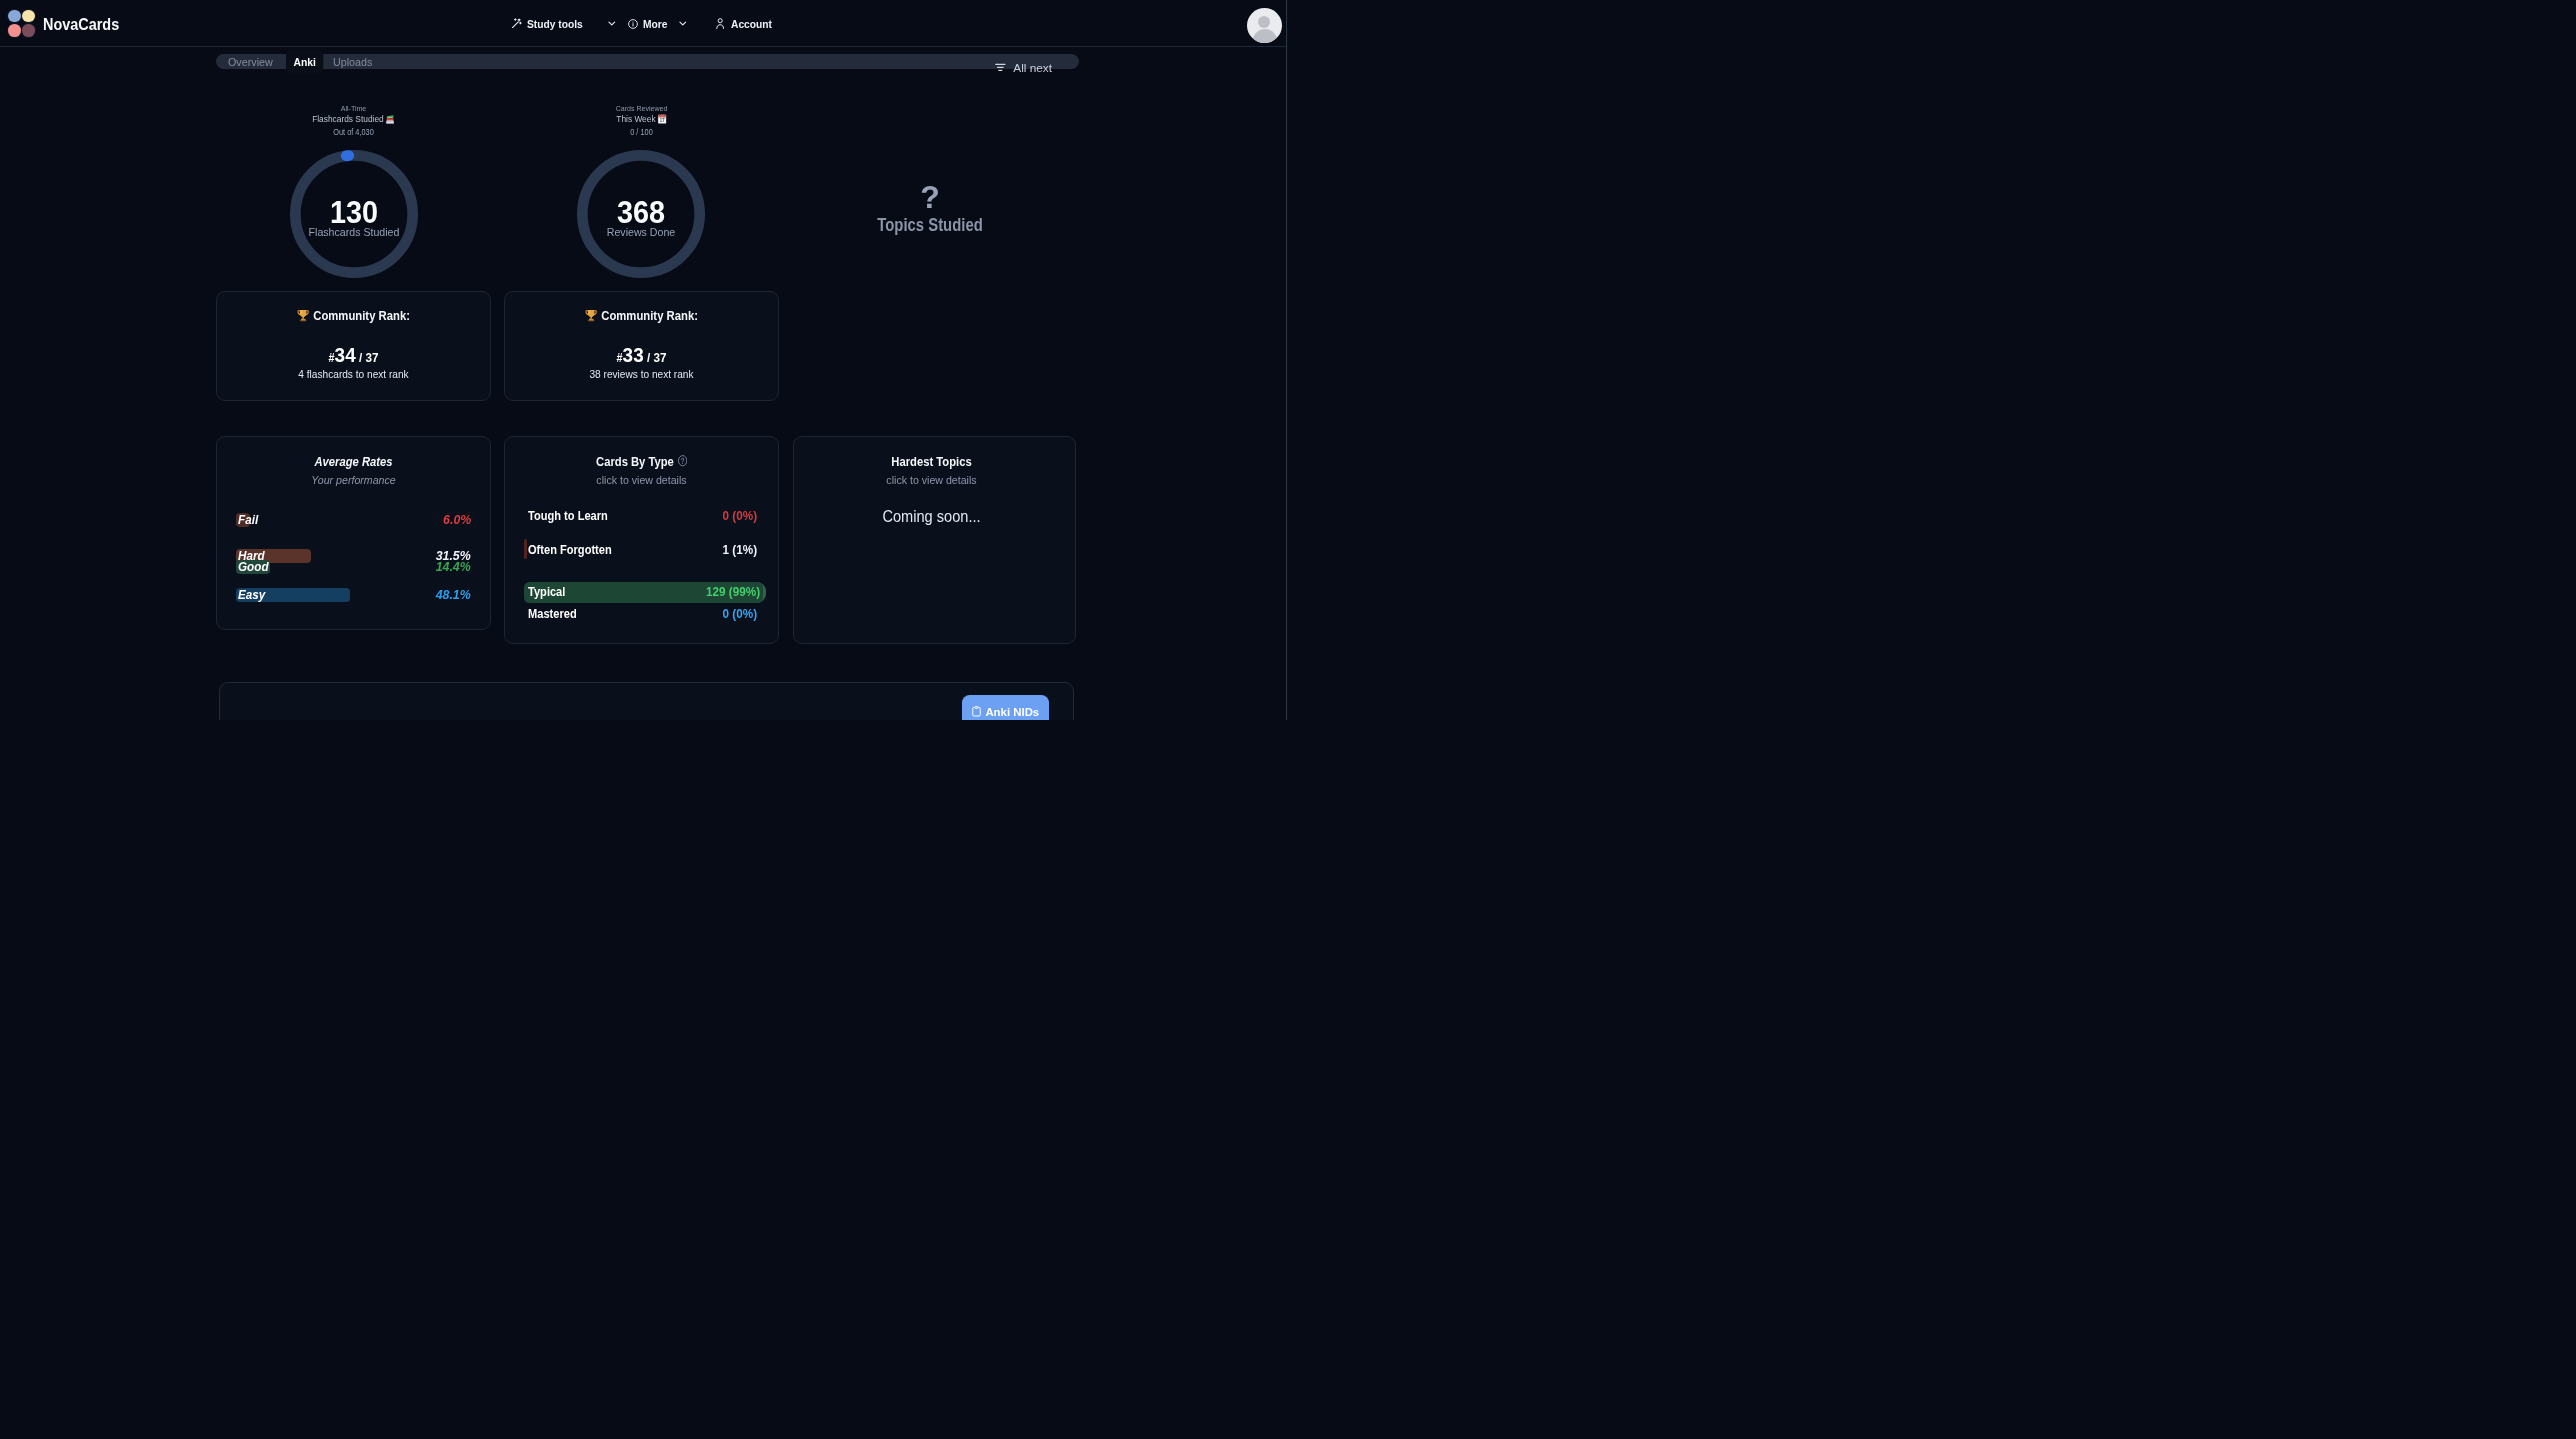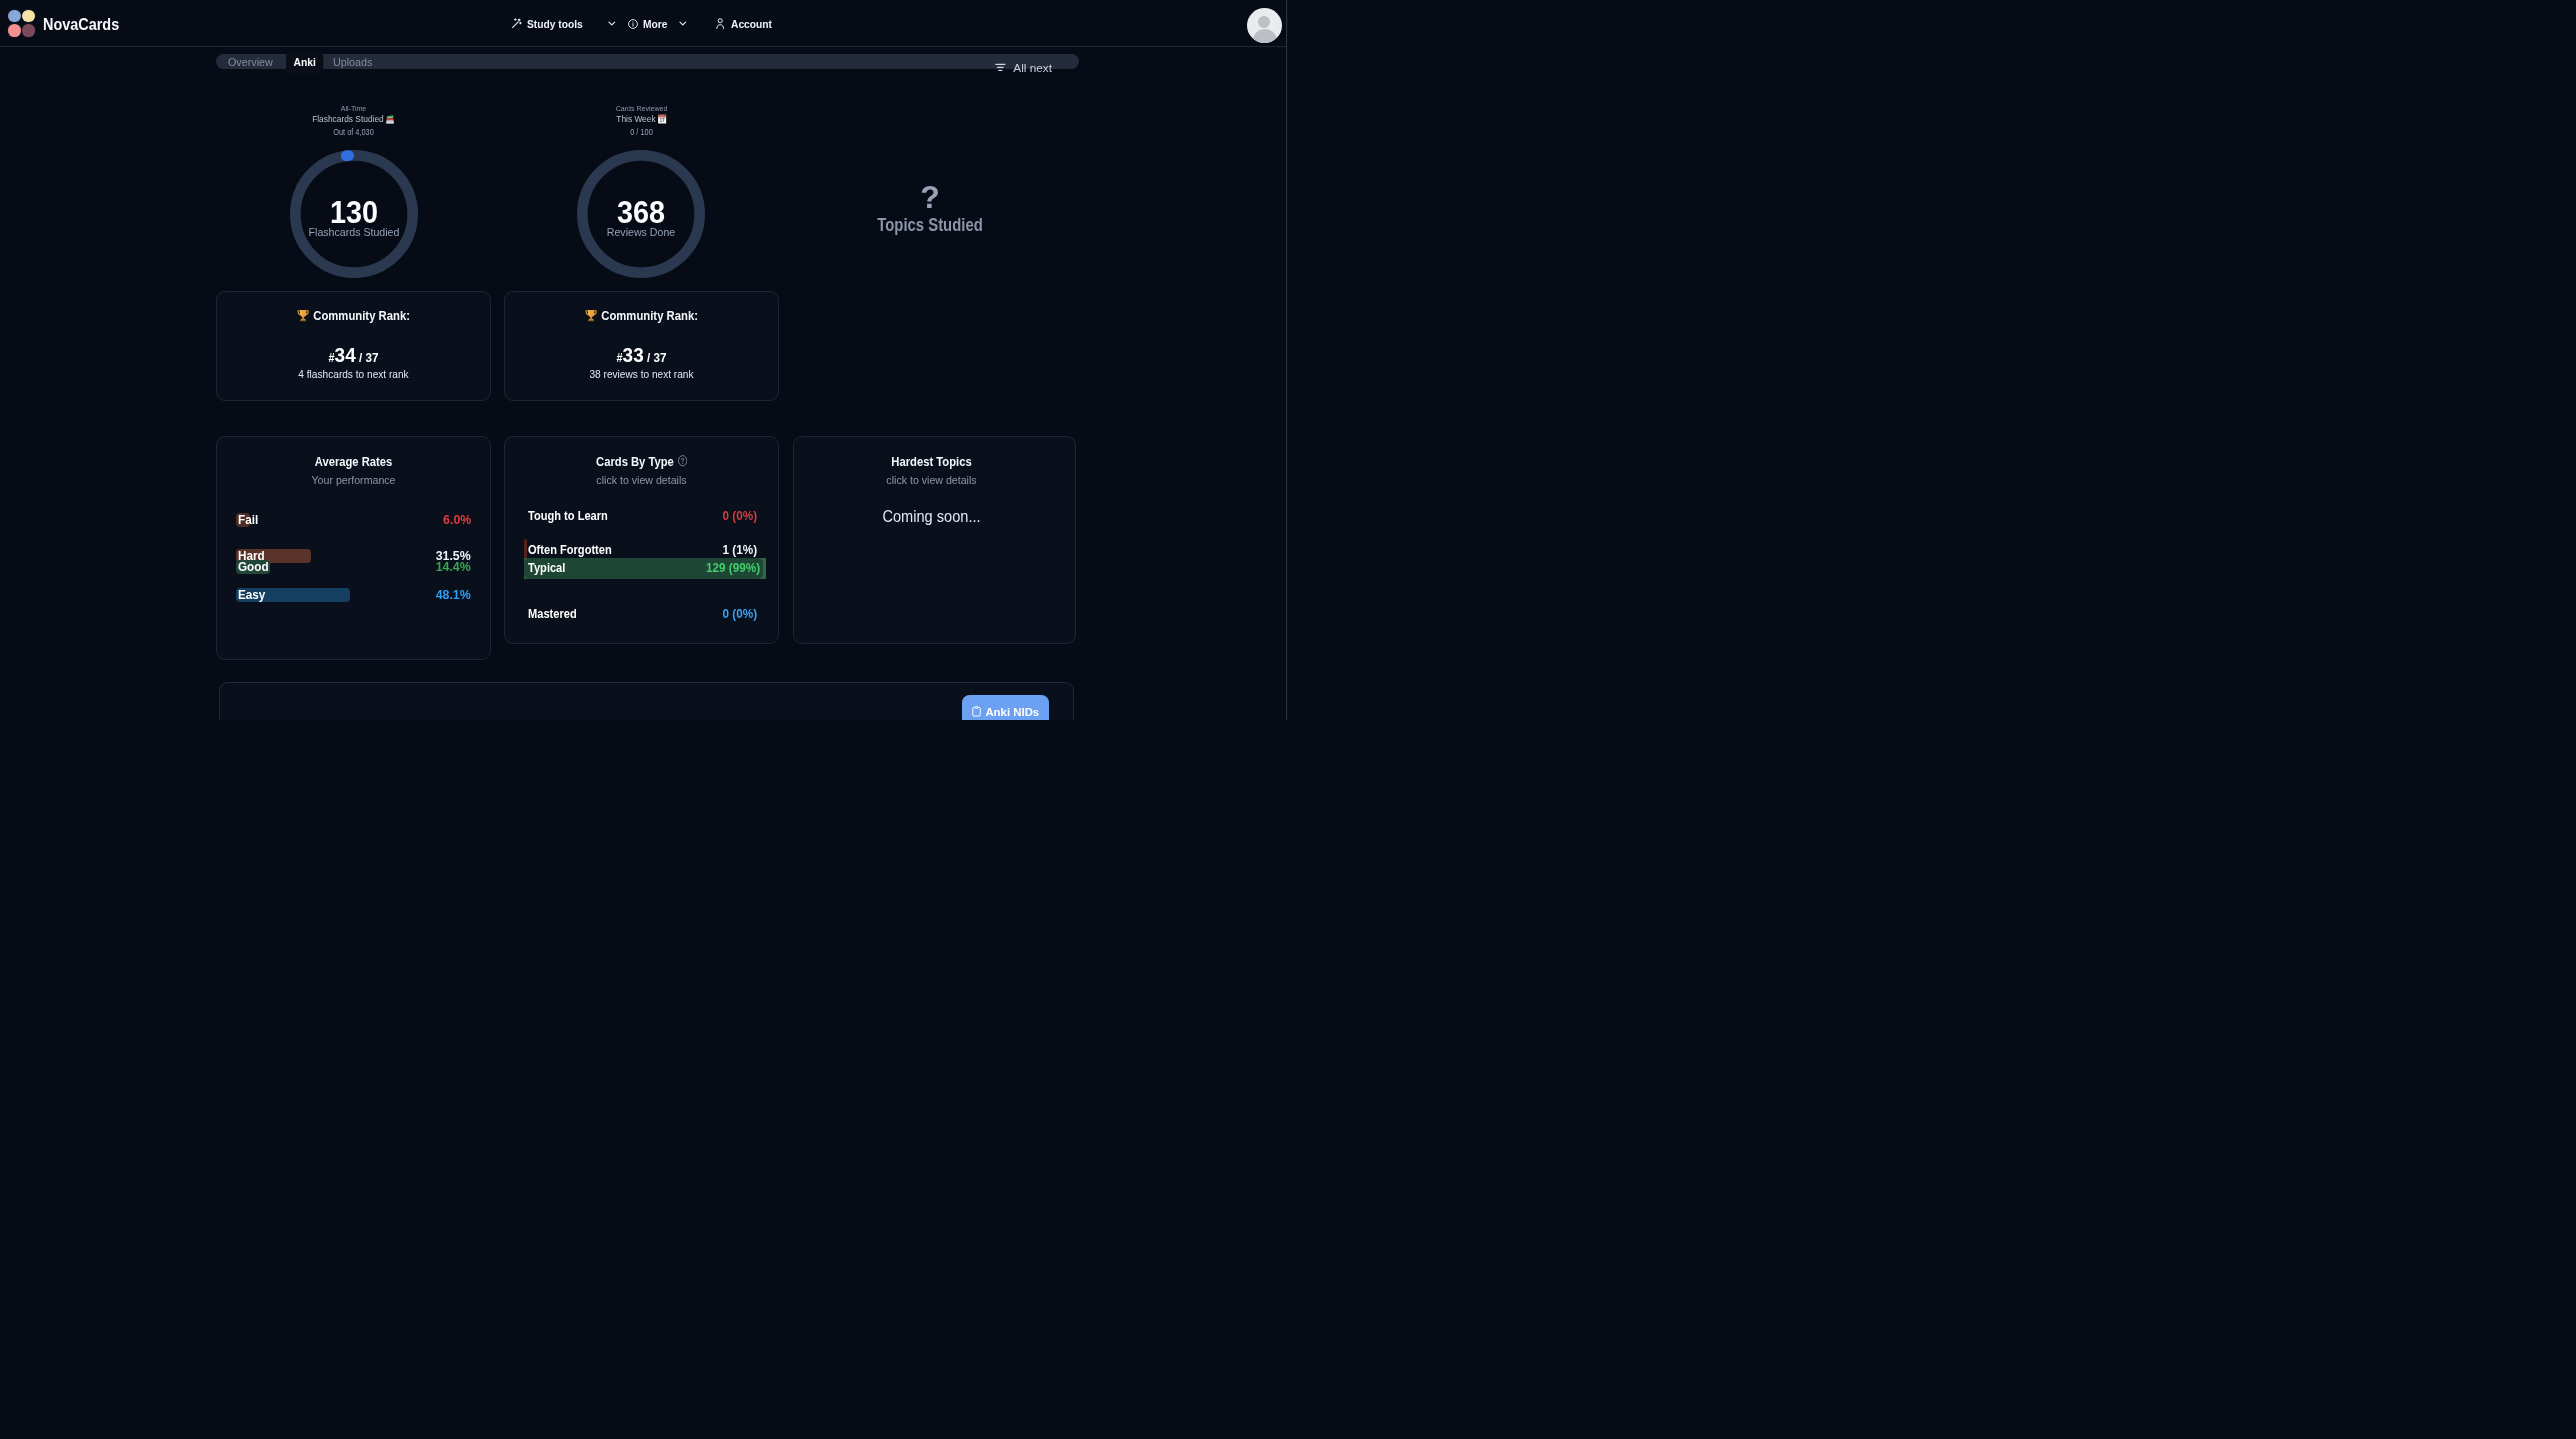--- a/index.html
+++ b/index.html
@@ -226,21 +226,21 @@
       <rect x="5.8" y="14" width="7.4" height="1.6" rx="0.5" fill="#c98a2e"></rect>
       <rect x="4.8" y="15.6" width="9.4" height="1.9" rx="0.6" fill="#8a5d22"></rect>
       <path d="M6.5 4 v3.5" stroke="#f6d38a" stroke-width="1.3" stroke-linecap="round"></path>
     </svg>
         <span>Community Rank:</span>
       </div>
     <div class="rank-num"><span class="hash">#</span><span class="n">33</span><span class="d"> / 37</span></div>
     <div class="rank-sub">38 reviews to next rank</div>
   </div>
 
-  <div class="card" style="left:216px; top:436px; width:275px; height:224px;">
+  <div class="card" style="left:216px; top:436px; width:275px; height:194px;font-style:italic;">
     <div class="card-title">Average Rates</div>
     <div class="card-sub">Your performance</div>
     <div class="ar-row" style="top:76px;">
       <div class="ar-bar" style="width:14.2px; background:#502c26;"></div>
       <div class="ar-label">Fail</div>
       <div class="ar-val" style="color:#dd3c3c;">6.0%</div>
     </div>
     <div class="ar-row" style="top:96px;margin-top:16px;">
       <div class="ar-bar" style="width:75px; background:#5a332b;"></div>
       <div class="ar-label">Hard</div>
@@ -266,21 +266,21 @@
         <path d="M5.8 5.8 a1.7 1.7 0 1 1 2.4 1.6 c-0.5 0.25 -0.7 0.55 -0.7 1.1" stroke-linecap="round"></path>
         <circle cx="7.5" cy="10.8" r="0.8" fill="#8d97a9" stroke="none"></circle>
       </svg>
     </div>
     <div class="card-sub">click to view details</div>
     <div class="abs" style="left:23px; top:72px;"><span class="ct-label">Tough to Learn</span></div>
     <div class="ct-val" style="top:72px; color:#d23c3c;">0 (0%)</div>
     <div class="abs" style="left:18.7px; top:102px; width:3.2px; height:20px; border-radius:1.5px; background:#54231d;"></div>
     <div class="abs" style="left:23px; top:106px;"><span class="ct-label">Often Forgotten</span></div>
     <div class="ct-val" style="top:106px; color:#f1f4f8;">1 (1%)</div>
-    <div class="abs" style="left:18.7px; top:121px; width:242px; height:21px; border-radius:1px; background:#35634a;">
+    <div class="abs" style="left:18.7px; top:145px; width:242px; height:21px; border-radius:9px; background:#35634a;">
       <div class="abs" style="left:0; top:0; width:239px; height:21px; border-radius:5.3px; background:#1d4634;"></div>
       <div class="abs" style="left:4.1px; top:3px;"><span class="ct-label">Typical</span></div>
       <div class="abs" style="right:6px; top:2.7px; color:#43cf6b; font-size:12.6px; font-weight:bold; transform:scaleX(0.93); transform-origin:right center;">129 (99%)</div>
     </div>
     <div class="abs" style="left:23px; top:170px;"><span class="ct-label">Mastered</span></div>
     <div class="ct-val" style="top:170px; color:#36a5f2;">0 (0%)</div>
   </div>
 
   <div class="card" style="left:793px; top:436px; width:283px; height:208px;">
     <div style="width:275px;">

